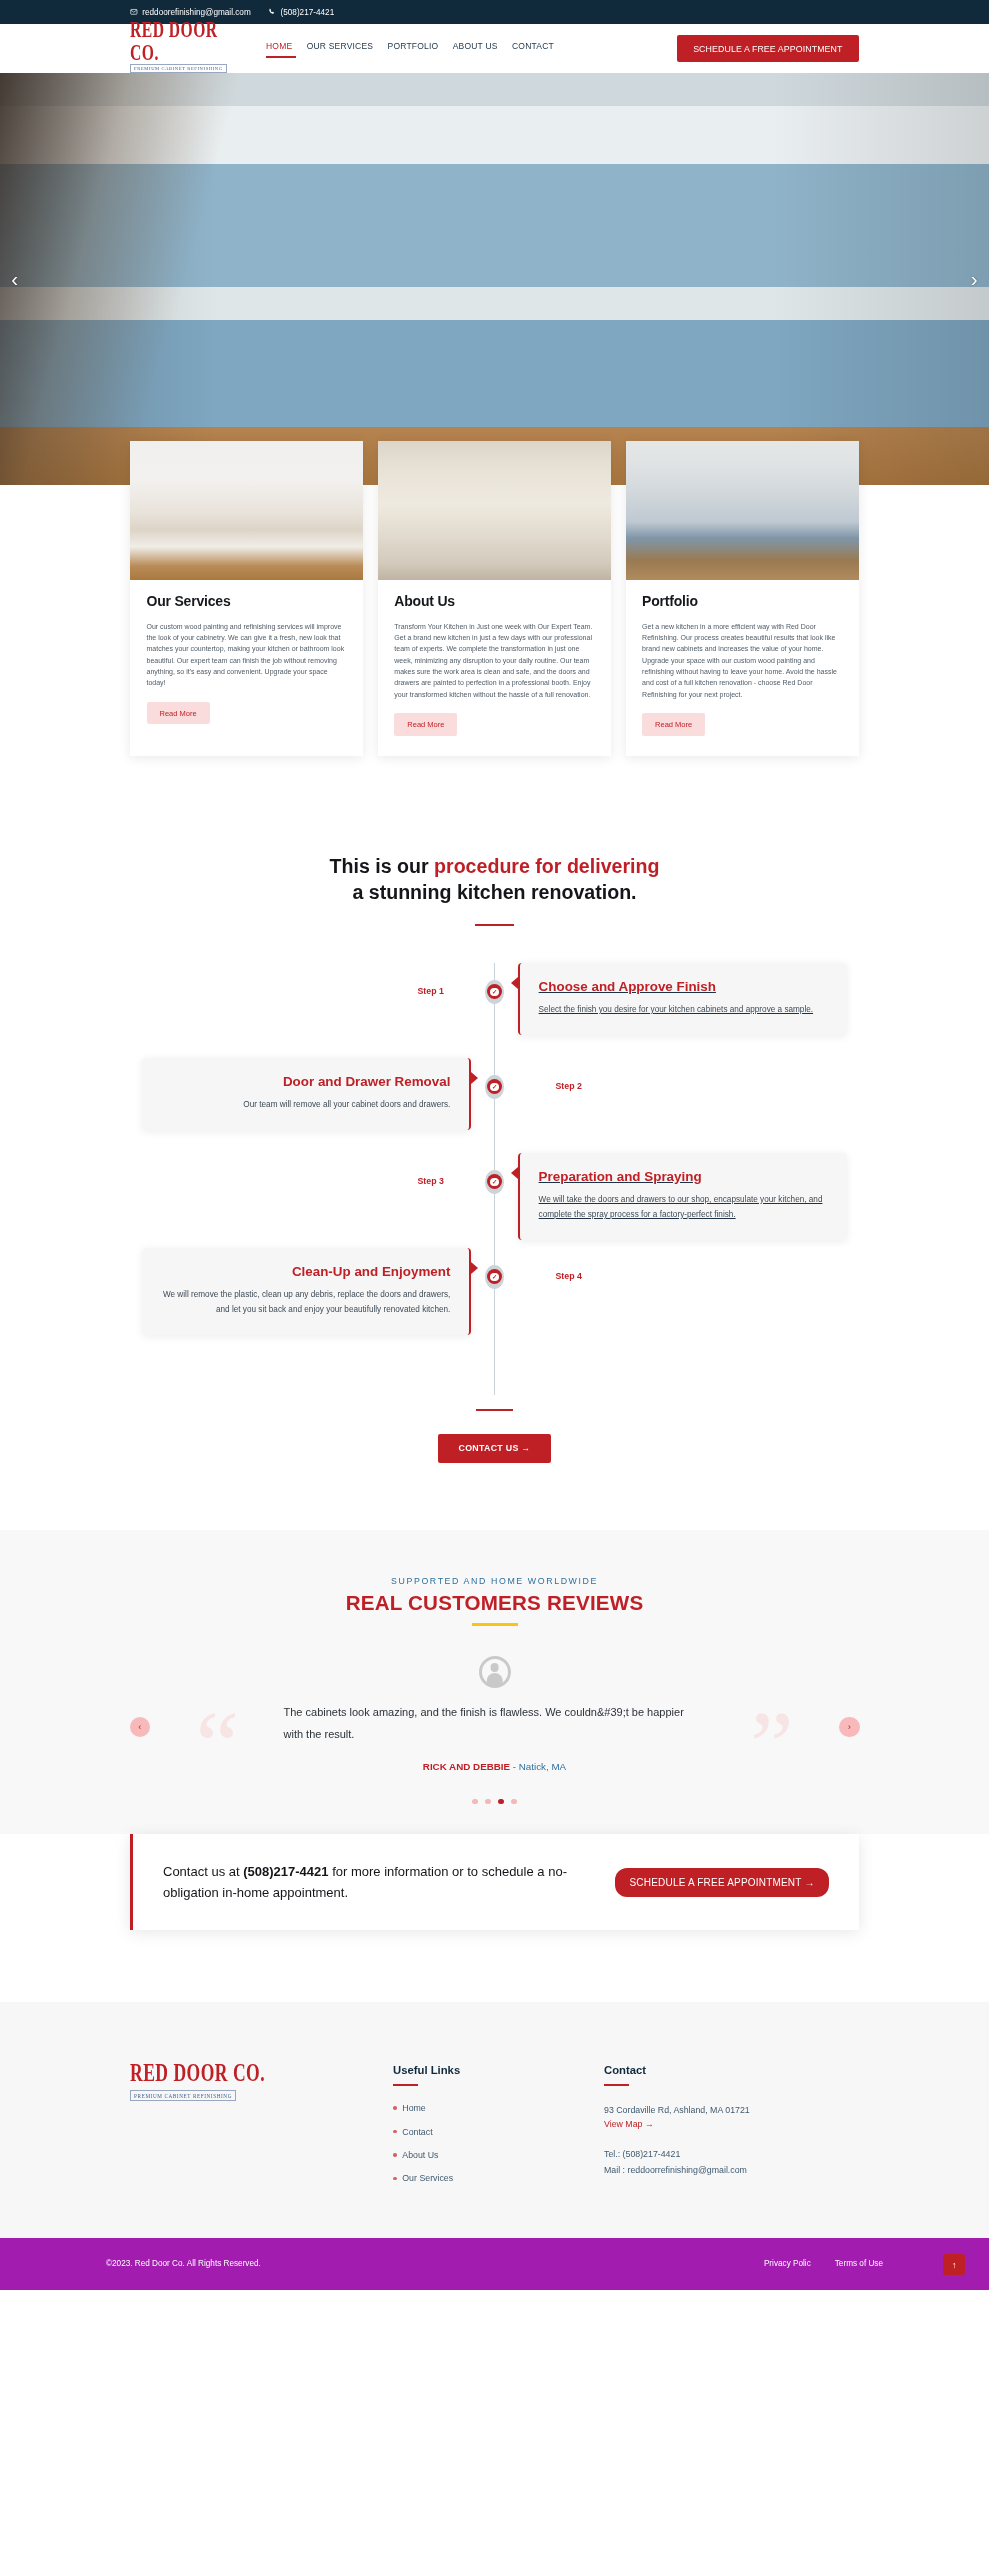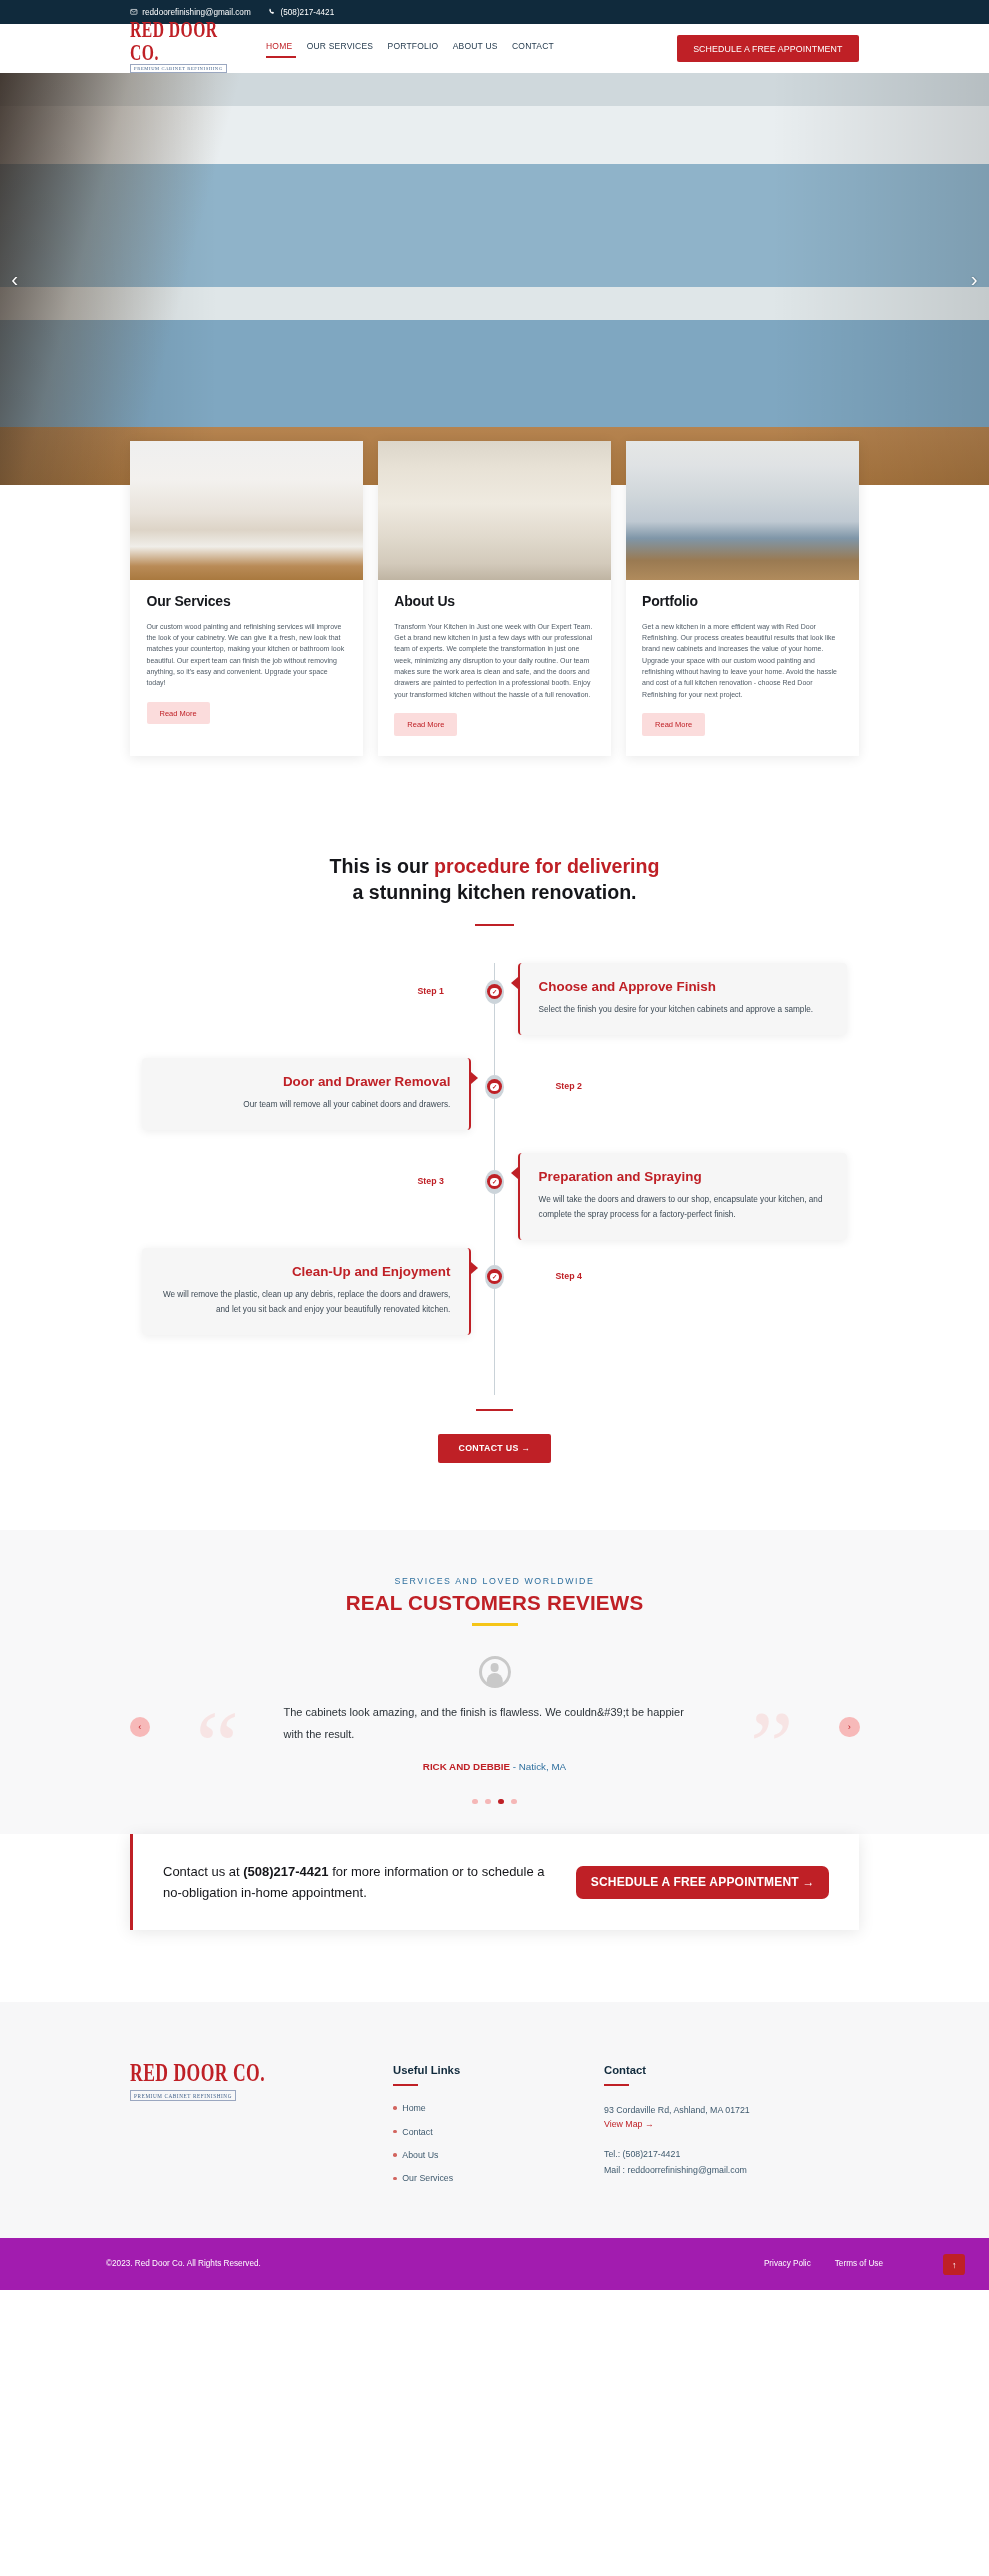--- a/index.html
+++ b/index.html
@@ -203,21 +203,21 @@
     width: 730px;
     padding-bottom: 52px;
   }
   .timeline-line {
     position: absolute;
     left: 50%; top: 0; bottom: 0;
     width: 1.5px; margin-left: -0.8px;
     background: #c9d2d8;
   }
   .tl-row { position: relative; min-height: 95px; display: flex; align-items: flex-start; }
-  .tl-row.right { justify-content: center; }
+  .tl-row.right { justify-content: center; text-decoration: underline; }
   .tl-node {
     position: absolute;
     left: 50%;
     top: 16.5px;
     width: 19.6px; height: 24px;
     margin-left: -9.8px;
     background: #ccd4da;
     border-radius: 50%;
     display: flex; align-items: center; justify-content: center;
     z-index: 3;
@@ -363,22 +363,22 @@
   .contact-box {
     background: #ffffff;
     border-left: 3.1px solid #bf2026;
     box-shadow: 0 3.1px 15.5px rgba(0,0,0,.10);
     padding: 27px 30px;
     display: flex; align-items: center; gap: 20.6px;
   }
   .contact-text { font-size: 13px; line-height: 1.62; color: #15161a; flex: 1; font-stretch: condensed; }
   .contact-text b { font-weight: 700; }
   .btn-sched2 {
-    background: #bf2026; color: #ffffff; border: none; border-radius: 7px;
-    font-size: 12px; font-weight: 700; letter-spacing: 0.2px;
+    background: #bf2026; color: #ffffff; border: none; border-radius: 12px;
+    font-size: 10px; font-weight: 400; letter-spacing: 0.2px;
     padding: 9.3px 14.4px; white-space: nowrap; cursor: pointer;
     font-family: "Liberation Sans", sans-serif;
   }
 
   
   .footer { background: #f7f7f8; padding: 62px 130px 41px; display: flex; gap: 41px; margin-top: 72px; }
   .f-brand { width: 222px; }
   .f-logo {
     color: #bf2026; font-size: 18.5px; font-weight: 700; letter-spacing: 0.5px;
     font-family: "Liberation Serif", serif; line-height: 1;
@@ -548,21 +548,21 @@
     </div>
   </div>
 </div>
 
 <div class="cta-mid">
   <div class="cta-mid-rule"></div>
   <button class="btn-contact">CONTACT US →</button>
 </div>
 
 <div class="reviews">
-  <div class="rev-kicker">SERVICES AND LOVED WORLDWIDE</div>
+  <div class="rev-kicker">SUPPORTED AND HOME WORLDWIDE</div>
   <div class="rev-title">REAL CUSTOMERS REVIEWS</div>
   <div class="rev-rule"></div>
 
   <div class="rev-stage">
     <div class="rev-quote-left">“</div>
     <div class="rev-quote-right">”</div>
     <div class="rev-avatar"></div>
     <div class="rev-text">The cabinets look amazing, and the finish is flawless. We couldn&amp;#39;t be happier with the result.</div>
     <div class="rev-author">
       <span>RICK AND DEBBIE</span><span class="loc"> - Natick, MA</span>

